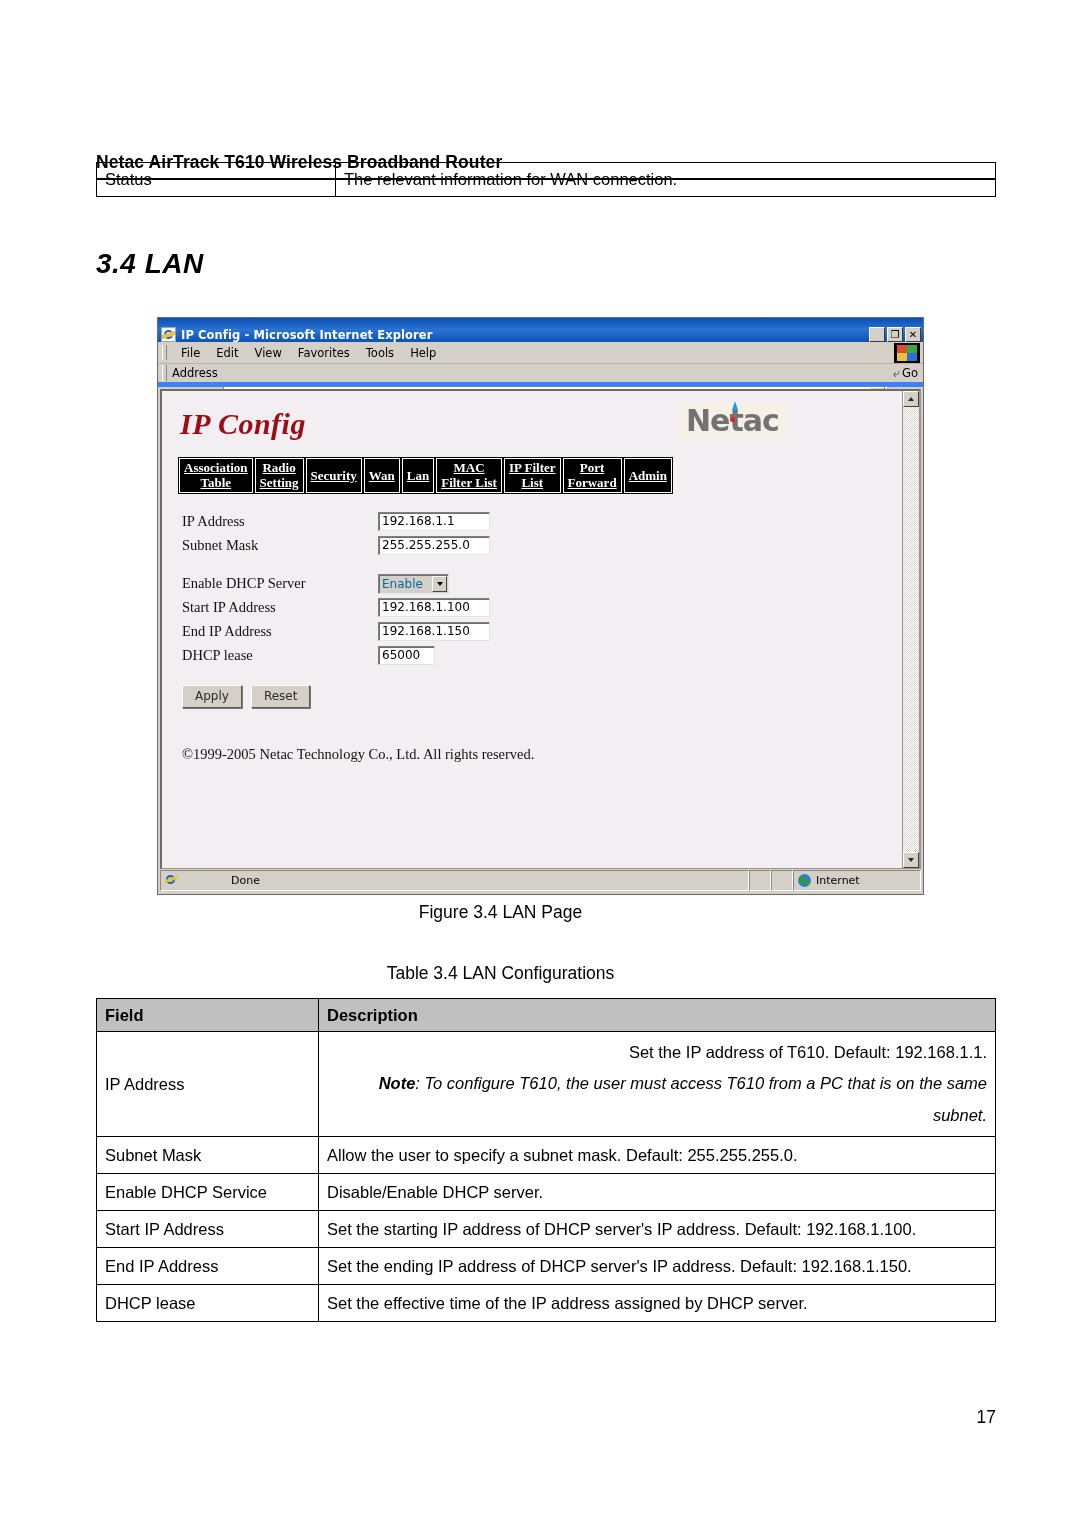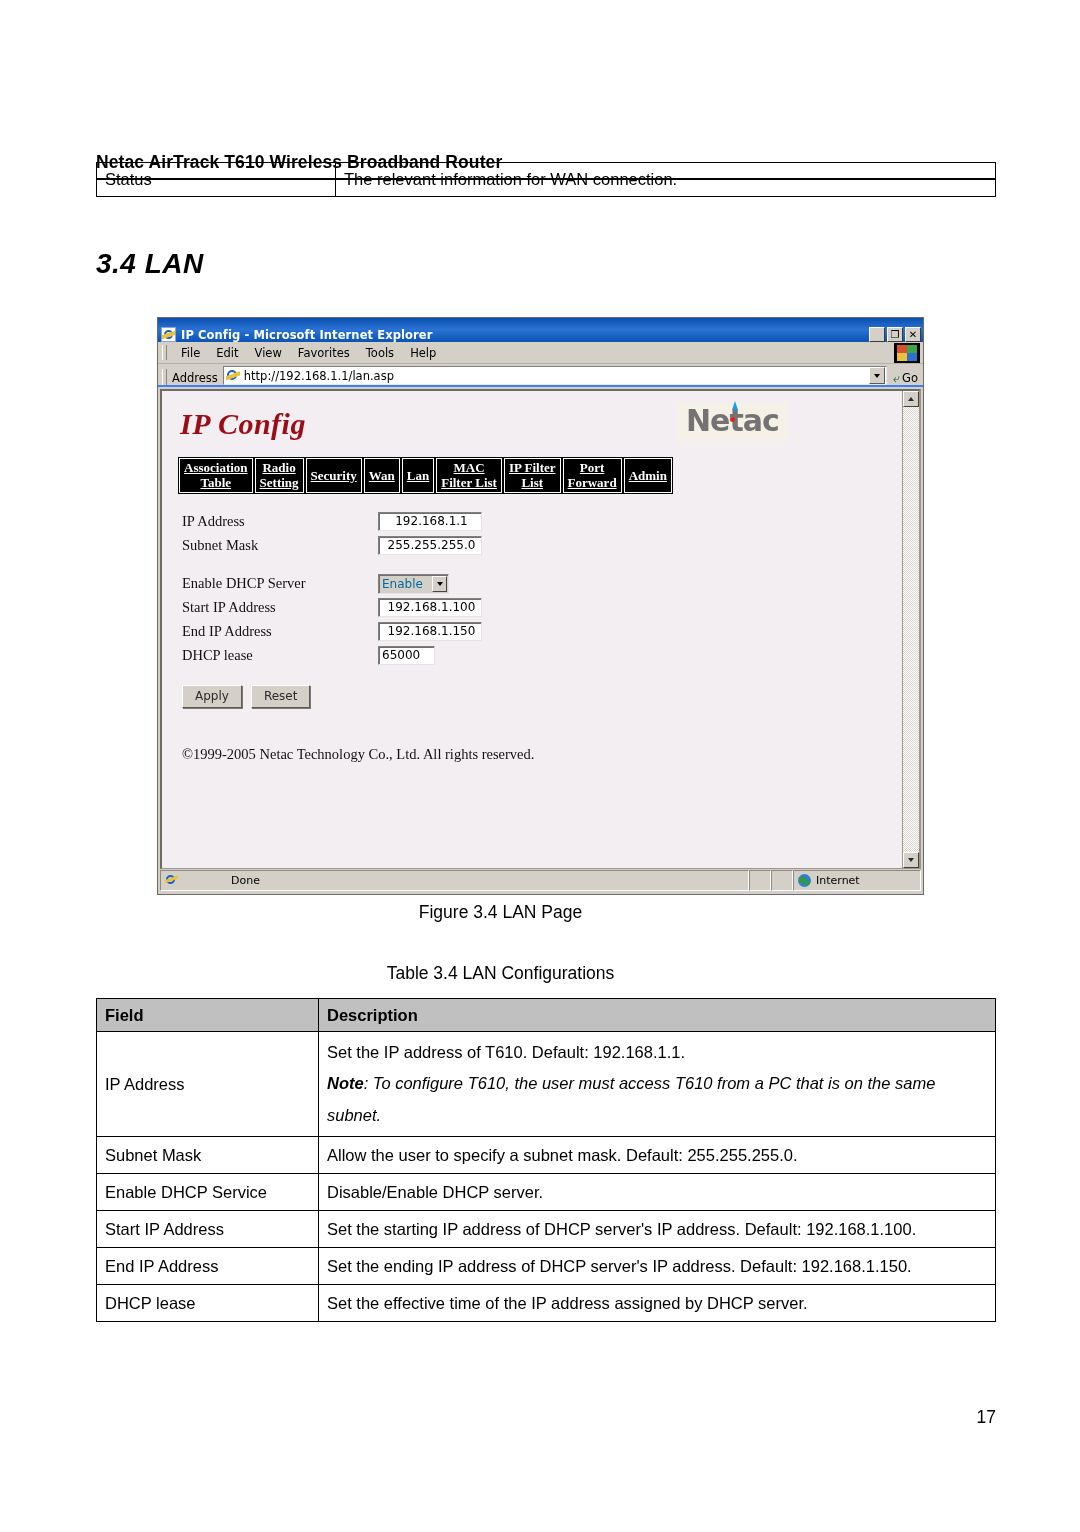--- a/index.html
+++ b/index.html
@@ -188,24 +188,24 @@
   .ie-logo .q1 { left: 3px;  top: 2px;  background: #d94f2b; }
   .ie-logo .q2 { left: 13px; top: 2px;  background: #3aa64a; }
   .ie-logo .q3 { left: 3px;  top: 10px; background: #e8c43a; }
   .ie-logo .q4 { left: 13px; top: 10px; background: #2f6fd0; }
 
   
   .addressbar {
     height: 23px;
     background: #d4d0c8;
     display: flex;
-    align-items: flex-end;
+    align-items: center;
     padding-left: 4px;
     box-sizing: border-box;
-    border-bottom: 2px solid #3b82f6;
+    border-bottom: 5px solid #3b82f6;
   }
   .addressbar .grip {
     width: 3px; height: 16px;
     border-left: 1px solid #ffffff;
     border-right: 1px solid #8a867f;
     margin-right: 5px;
   }
   .addr-label {
     font-size: 11.5px;
     margin-right: 5px;
@@ -451,21 +451,21 @@
     height: 19px;
     box-sizing: border-box;
     font-family: "DejaVu Sans", "Liberation Sans", sans-serif;
     font-size: 12px;
     line-height: 17px;
     padding-left: 3px;
     color: #000;
     white-space: nowrap;
     overflow: hidden;
   }
-  .finput.w-ip { width: 104px; text-align: center; }
+  .finput.w-ip { width: 112px; }
   .finput.w-lease { width: 57px; }
   .fselect {
     display: flex;
     align-items: center;
     background: #d4d0c8;
     border: 1px solid #808080;
     border-right-color: #e4e4e4;
     border-bottom-color: #e4e4e4;
     box-shadow: inset 1px 1px 0 #6f6f6f;
     height: 20px;
@@ -618,21 +618,21 @@
   }
   .cfg-table thead th {
     background: #c0c0c0;
     font-weight: bold;
     height: 28px;
     padding-top: 2px;
     padding-bottom: 2px;
   }
   .cfg-table col.c-field { width: 222px; }
   .cfg-table td.field-cell { vertical-align: middle; }
-  .cfg-table td.desc-cell { line-height: 1.9; }
+  .cfg-table td.desc-cell { line-height: 1.9; text-align: right; }
   .cfg-table tbody tr.compact td { height: 32px; padding-top: 2px; padding-bottom: 2px; }
   .note-line { font-style: italic; }
   .note-line b { font-weight: bold; font-style: italic; }
 
   
   .page-number {
     position: absolute;
     left: 0; top: 1407px;
     width: 996px;
     text-align: right;

